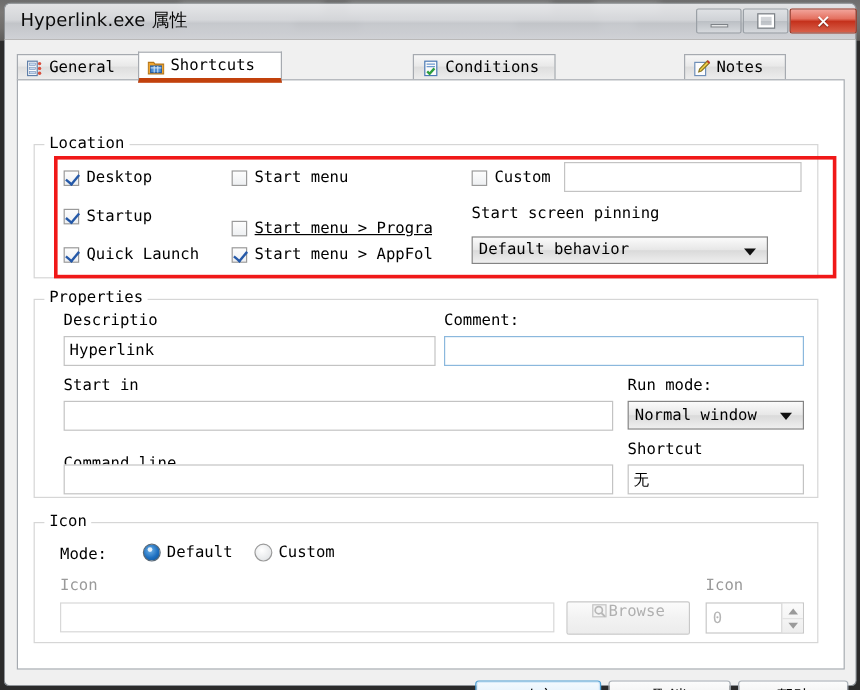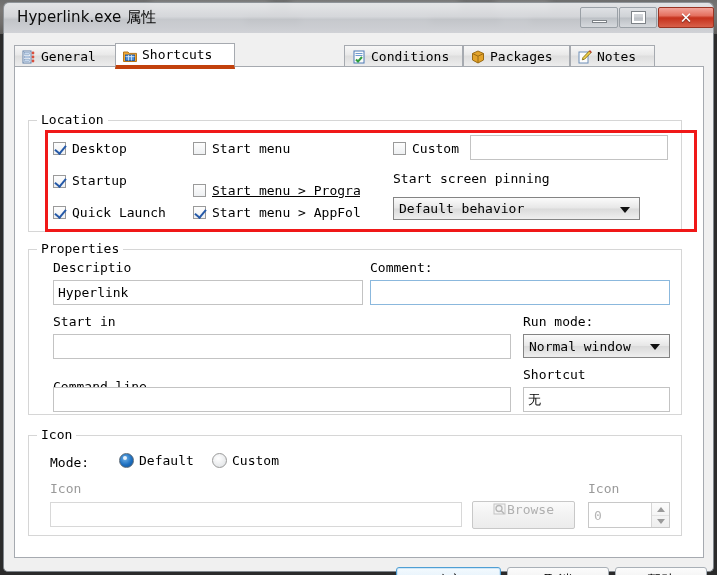--- a/index.html
+++ b/index.html
@@ -400,30 +400,20 @@
         <span class="tab-ico">
           <svg width="14" height="14" viewBox="0 0 14 14">
             <rect x="2" y="1" width="10" height="12" fill="#fbfbfb" stroke="#4d7ab5"></rect>
             <path d="M3.5 3.5 h7 M3.5 5.5 h7" stroke="#6f9ad0" stroke-width="1"></path>
             <path d="M4 9.5 l2 2 l4 -4.5" fill="none" stroke="#2f9e3f" stroke-width="2"></path>
           </svg>
         </span>
         <span class="tab-label">Conditions</span>
       </div>
 
-      <div class="tab" style="left:449px;width:107px;">
-        <span class="tab-ico">
-          <svg width="14" height="14" viewBox="0 0 14 14">
-            <path d="M7 1 L12.5 3.5 L12.5 10 L7 13 L1.5 10 L1.5 3.5 Z" fill="#e3a32a" stroke="#9a6a12"></path>
-            <path d="M1.5 3.5 L7 6.2 L12.5 3.5" fill="none" stroke="#9a6a12"></path>
-            <path d="M7 6.2 V13" fill="none" stroke="#9a6a12"></path>
-          </svg>
-        </span>
-        <span class="tab-label">Packages</span>
-      </div>
 
       <div class="tab" style="left:556px;width:85px;">
         <span class="tab-ico">
           <svg width="14" height="14" viewBox="0 0 14 14">
             <rect x="1" y="2" width="9" height="11" fill="#fcfcfc" stroke="#6f8fb8"></rect>
             <path d="M11.5 0.8 L13.2 2.5 L6.5 9.2 L4.3 9.8 L5 7.6 Z" fill="#f2d14a" stroke="#8a7620"></path>
             <path d="M11.5 0.8 L13.2 2.5" stroke="#c0392b" stroke-width="1.6"></path>
           </svg>
         </span>
         <span class="tab-label">Notes</span>
@@ -433,21 +423,21 @@
     <div id="tabpanel">
 
       <div class="group" style="left:13px;top:53px;width:654px;height:112px;">
         <span class="group-title">Location</span>
       </div>
 
       <div class="cb checked" style="left:38px;top:74px;">
         <span class="box"></span>
         <span class="txt">Desktop</span>
       </div>
-      <div class="cb checked" style="left:38px;top:106px;align-items:flex-end;">
+      <div class="cb checked" style="left:38px;top:106px;">
         <span class="box"></span>
         <span class="txt">Startup</span>
       </div>
       <div class="cb checked" style="left:38px;top:138px;">
         <span class="box"></span>
         <span class="txt">Quick Launch</span>
       </div>
 
       <div class="cb" style="left:178px;top:74px;">
         <span class="box"></span>

